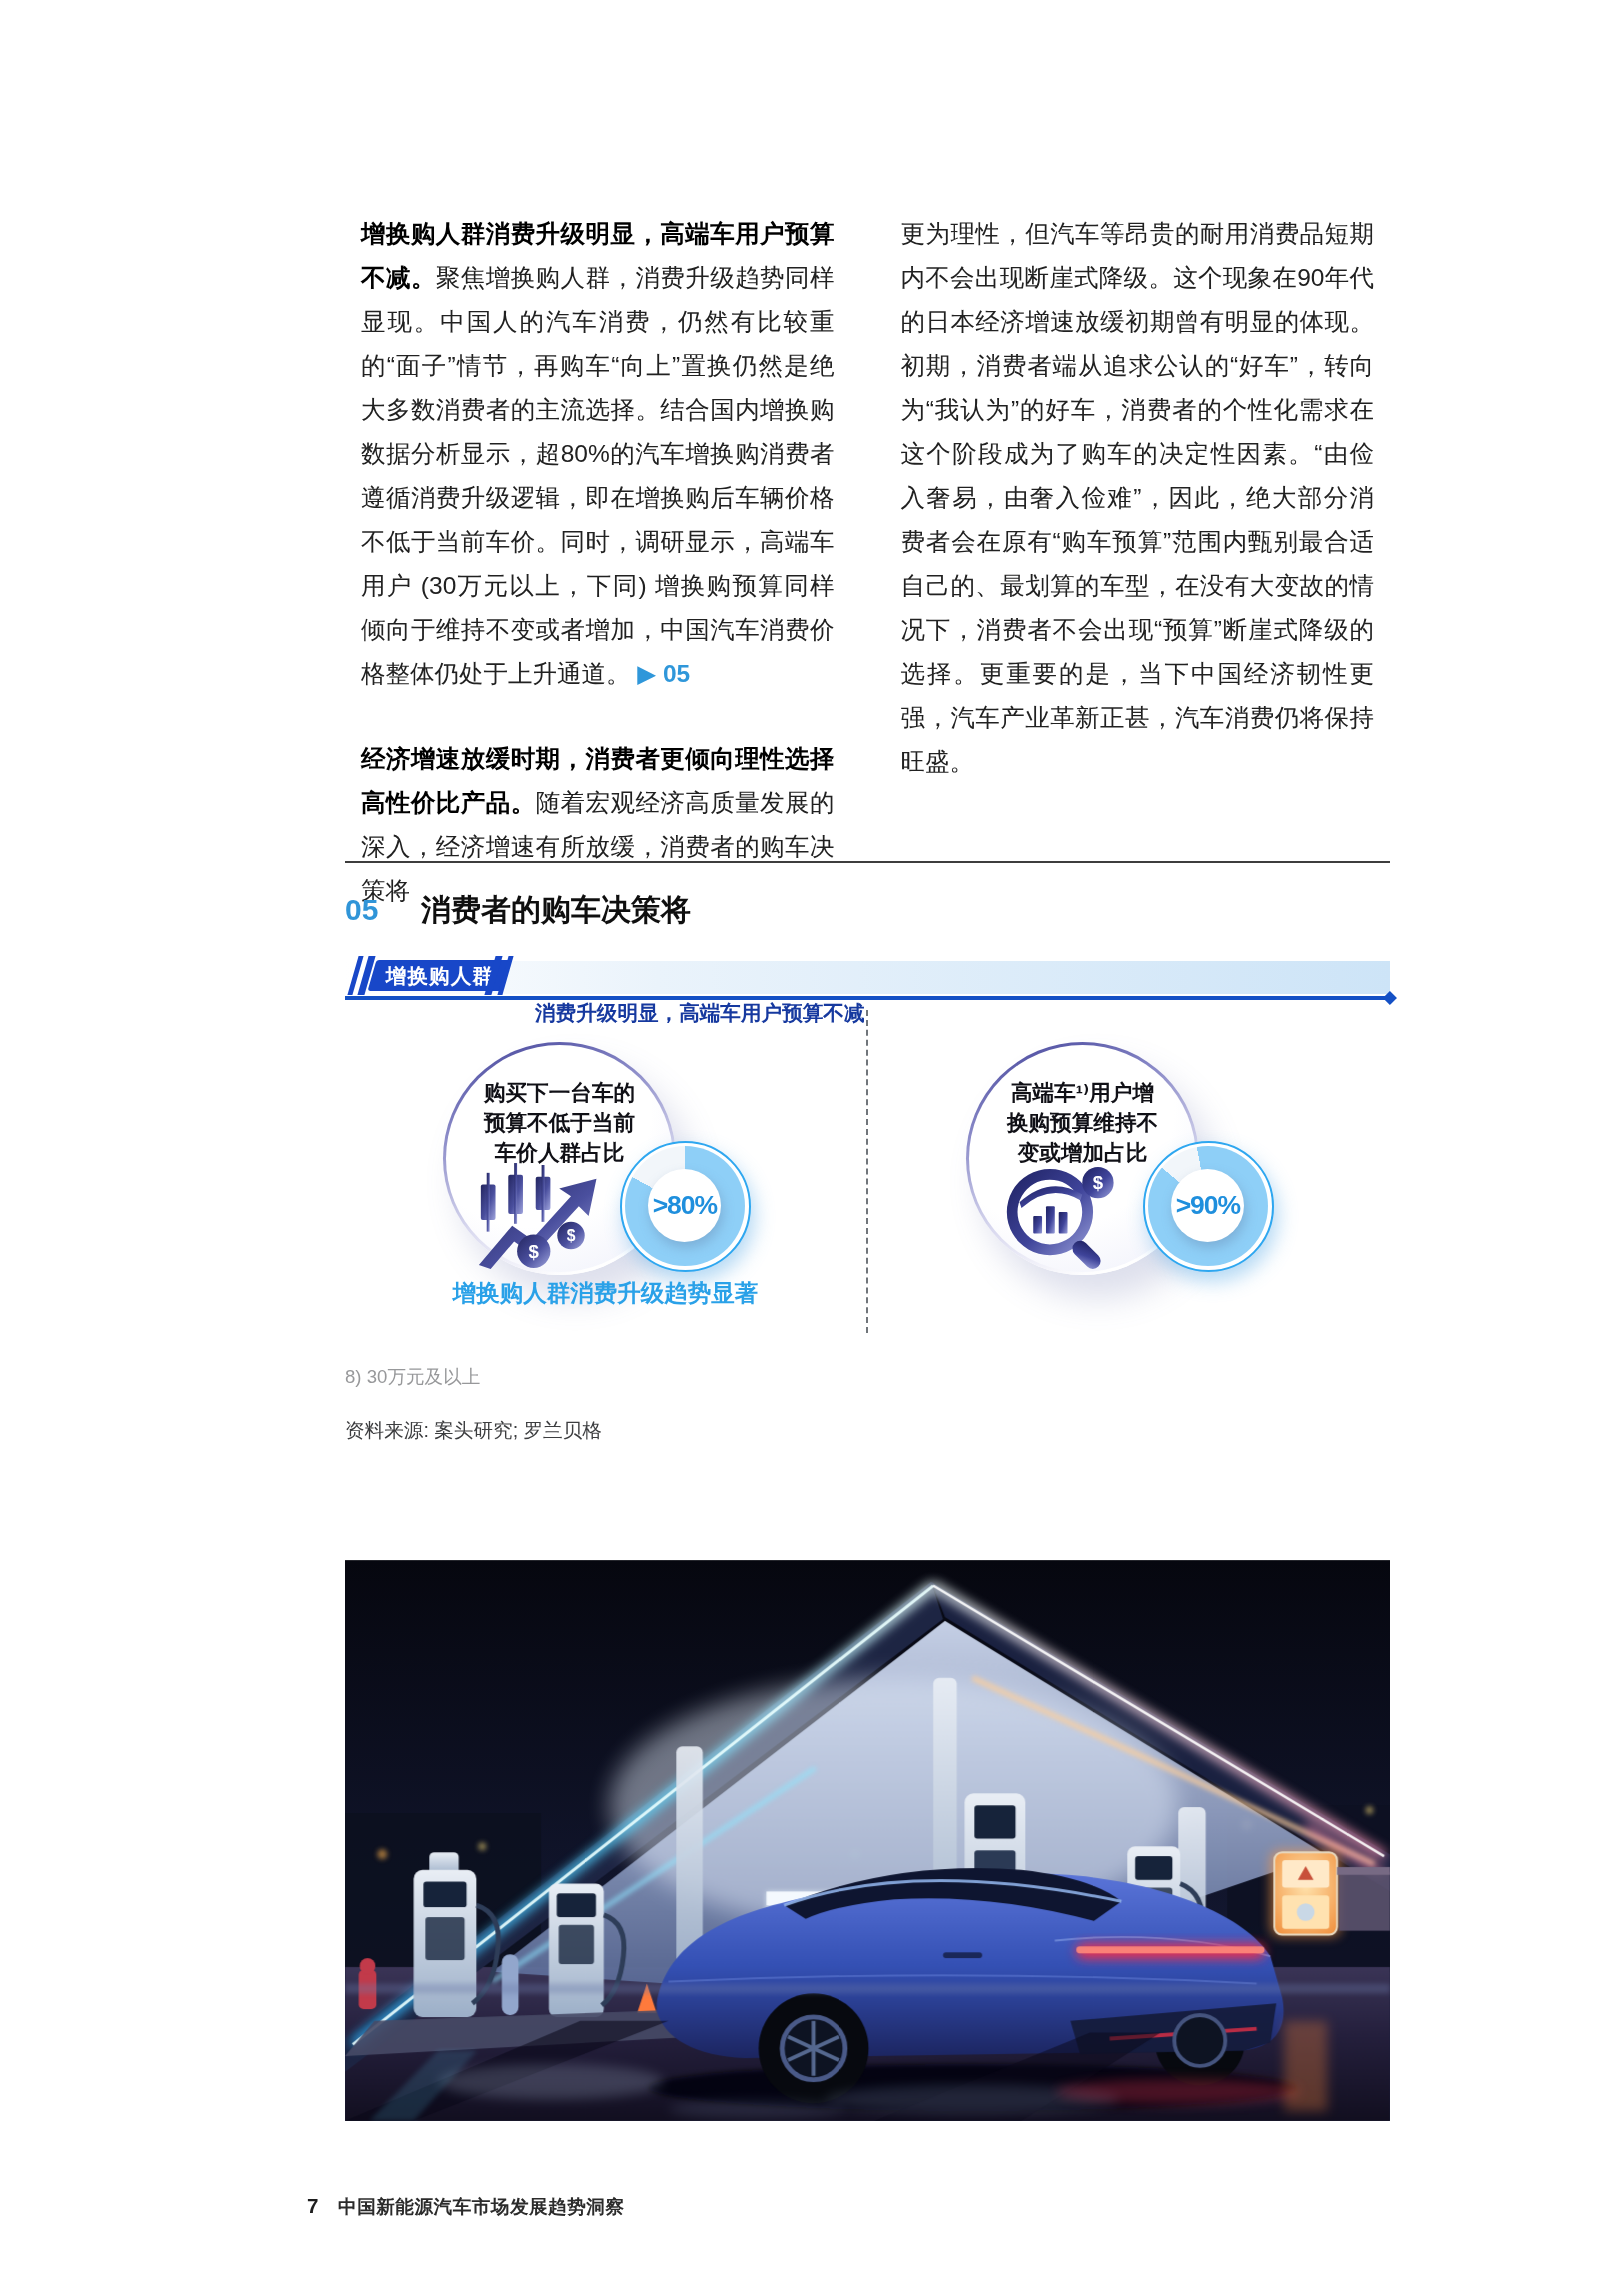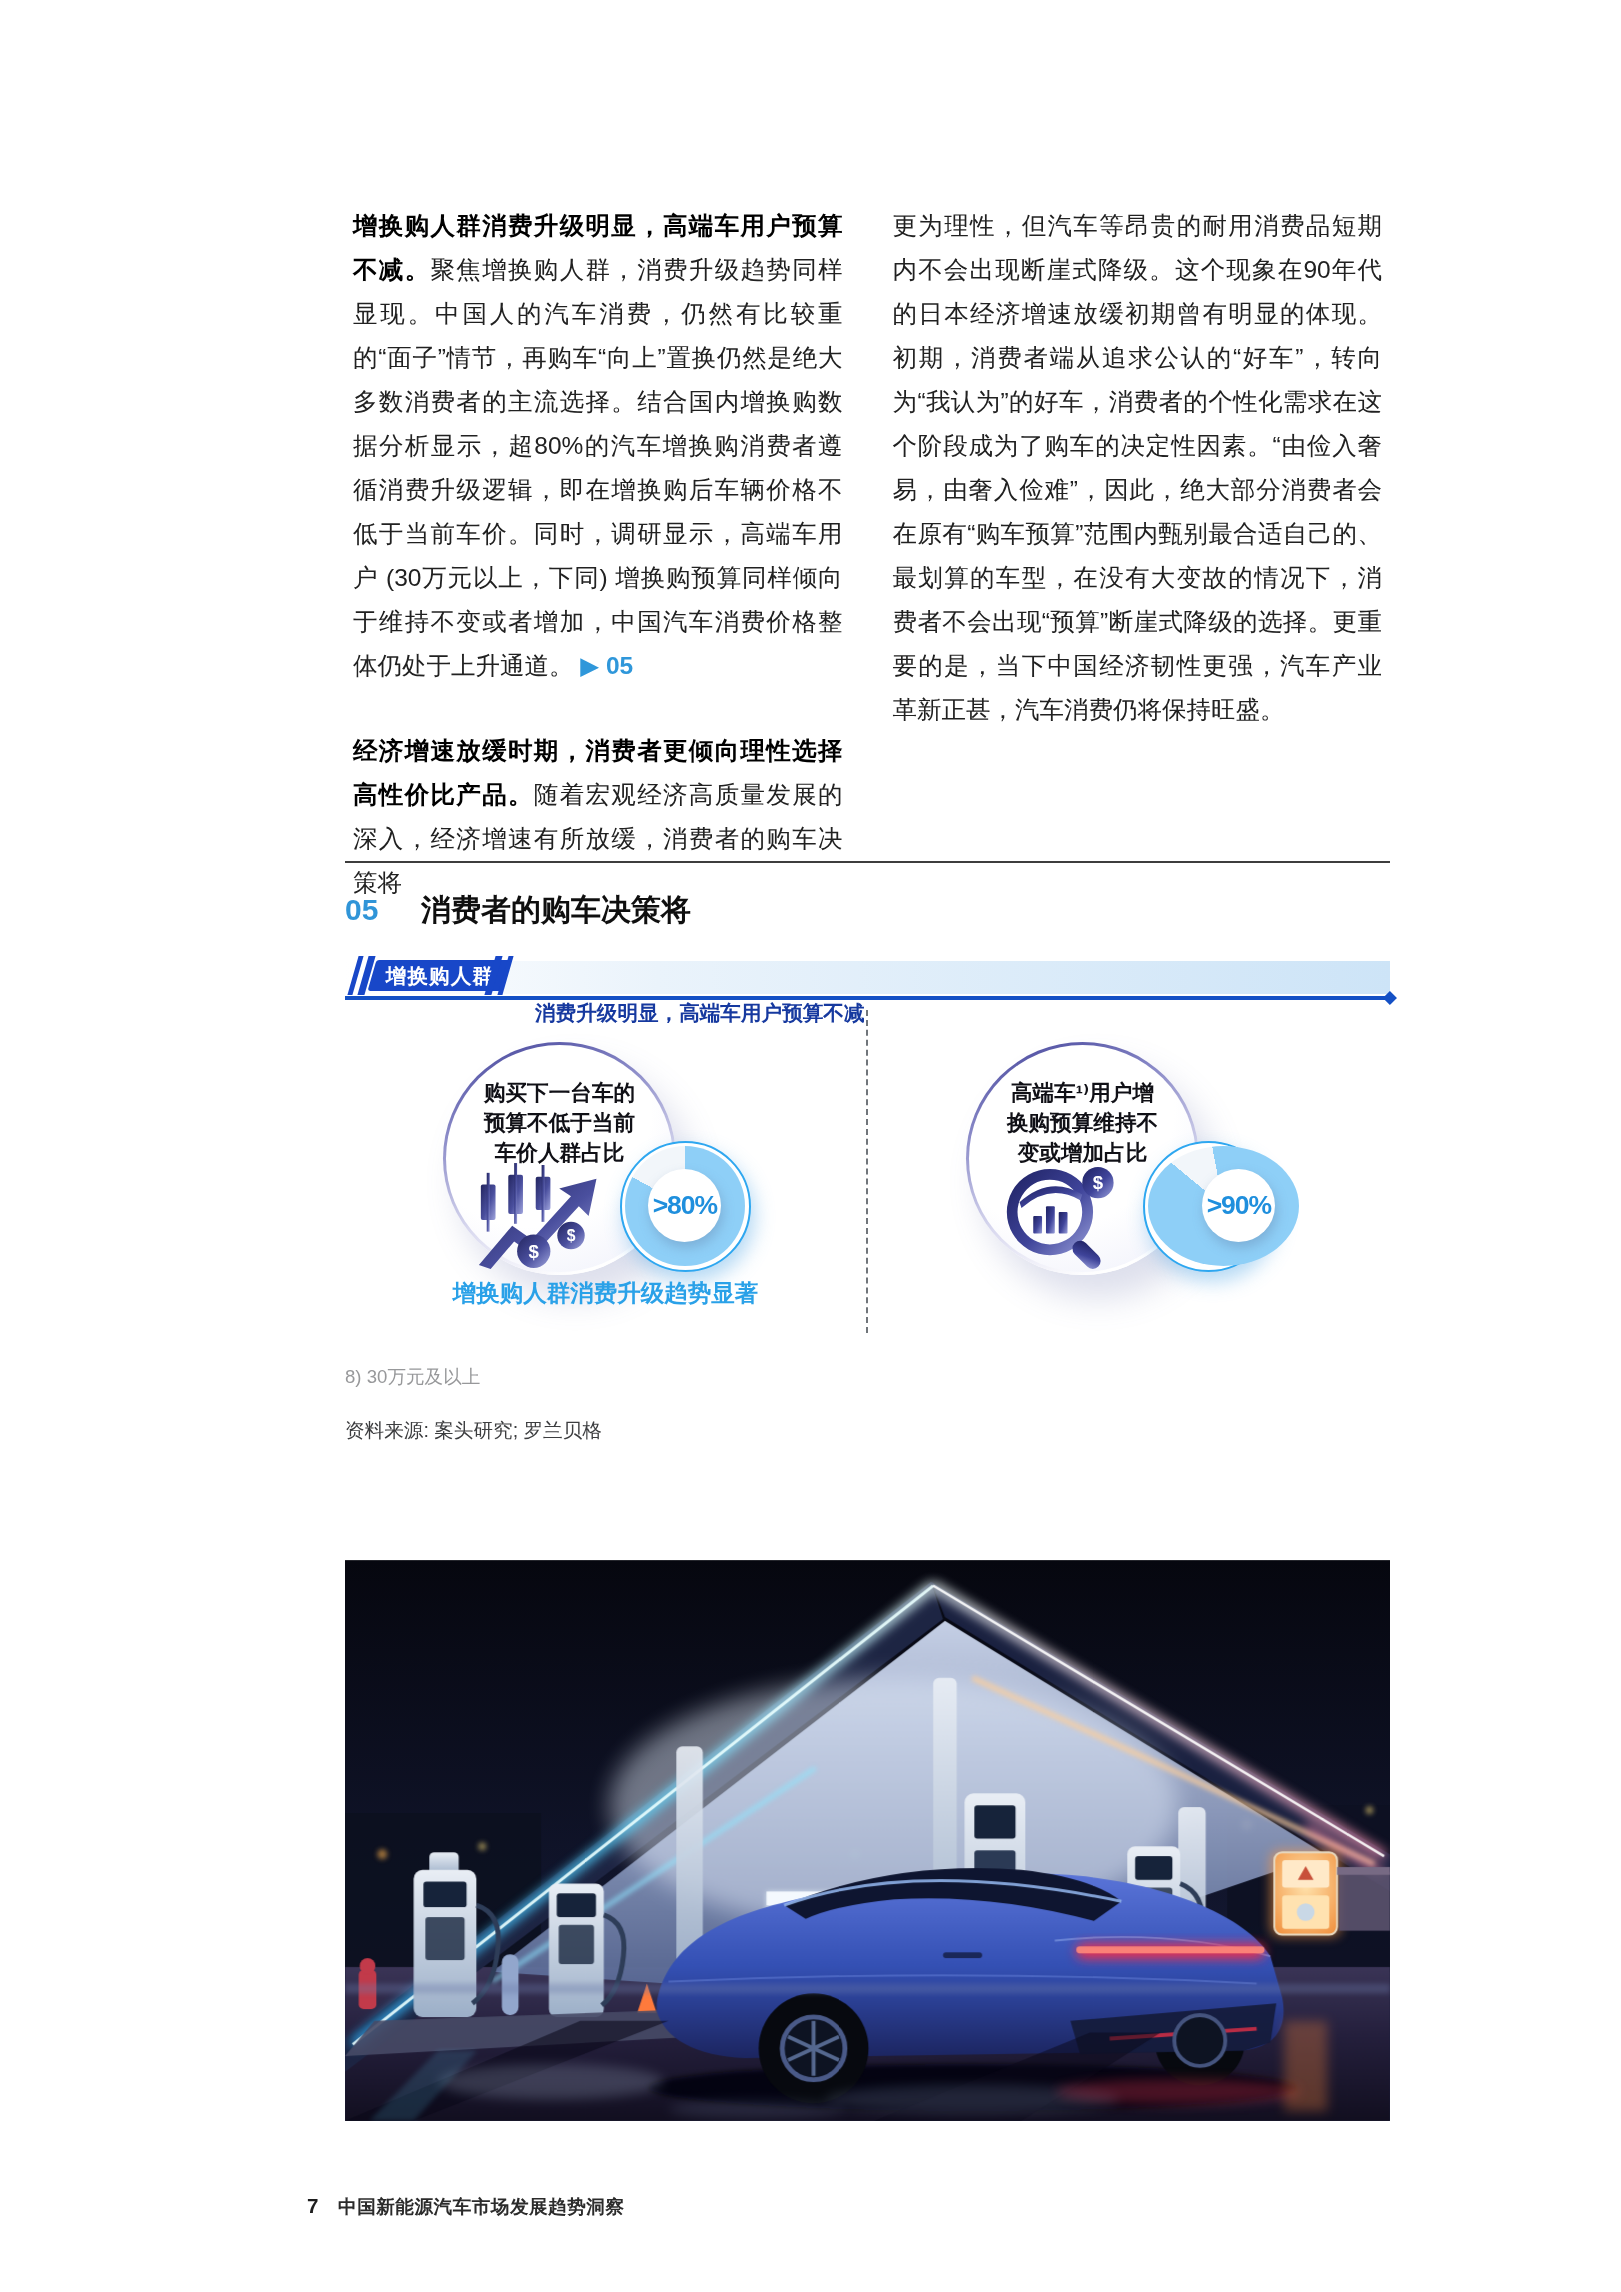--- a/index.html
+++ b/index.html
@@ -3,21 +3,21 @@
 <meta charset="utf-8">
 <style>
   html,body{margin:0;padding:0;background:#e9e9e9;}
   .page{position:relative;width:1621px;height:2293px;background:#ffffff;margin:0 auto;
         font-family:"Liberation Sans","DejaVu Sans",sans-serif;color:#1c1c1c;overflow:hidden;}
   .content{position:absolute;left:345px;top:0;width:1045px;height:2293px;}
 
   
   .article{position:absolute;top:196px;left:0;width:1045px;display:flex;gap:34px;}
   .col{width:506px;font-size:24.5px;line-height:44px;text-align:justify;color:#212121;}
-  .col p{margin:8px;}
+  .col p{margin:16px;}
   .col p + p{margin-top:43px;font-family:Liberation Mono, monospace;}
   .lead{font-weight:bold;color:#000;}
   .ref-link{font-weight:bold;color:#2f97da;white-space:nowrap;}
 
   
   .rule{position:absolute;top:861px;left:0;width:1045px;border-top:2px solid #3d3d3d;}
   .chapter{position:absolute;top:890px;left:0;display:flex;align-items:baseline;}
   .chapter-num{width:76px;font-size:30px;font-weight:bold;color:#3095d8;}
   .chapter-title{font-size:30px;font-weight:bold;color:#0f0f0f;margin:0;}
 
@@ -50,21 +50,21 @@
        position:relative;display:flex;flex-direction:column;align-items:center;}
   .orb-text{margin-top:33px;font-size:21.6px;font-weight:bold;line-height:30px;color:#101016;
        text-align:center;white-space:pre-line;}
   .orb-icon{position:absolute;left:27.4px;top:110px;}
   .donut{position:absolute;left:275px;top:131px;width:131px;height:131px;border-radius:50%;
        border:2.9px solid #2ea7f0;background:#fff;padding:2.9px;box-sizing:border-box;
        box-shadow:3.9px 9.8px 19.6px rgba(90,170,230,.45);}
   .donut-fill{width:120px;height:120px;border-radius:50%;
        display:flex;align-items:center;justify-content:center;}
   .donut-fill.p80{background:conic-gradient(#8ecff7 0turn .83turn,#f2f6fa .83turn 1turn);}
-  .donut-fill.p90{background:conic-gradient(#8ecff7 0turn .86turn,#f2f6fa .86turn .97turn,#8ecff7 .97turn 1turn);padding-left:31px;}
+  .donut-fill.p90{background:conic-gradient(#8ecff7 0turn .86turn,#f2f6fa .86turn .97turn,#8ecff7 .97turn 1turn);}
   .donut-hole{width:73px;height:73px;border-radius:50%;background:#fff;
        box-shadow:2px 5.9px 11.8px rgba(100,130,170,.40);
        display:flex;align-items:center;justify-content:center;}
   .donut-value{font-size:26.5px;font-weight:bold;color:#1f8fdd;letter-spacing:-1px;}
   .panel-caption{position:absolute;left:0;right:0;top:267px;text-align:center;
        font-size:23.5px;font-weight:bold;color:#2aa1e8;}
 
   
   .footnote{position:absolute;top:1364px;left:0;font-size:18.6px;color:#97989a;}
   .source{position:absolute;top:1417px;left:0;font-size:19.6px;color:#3c3d3f;}

